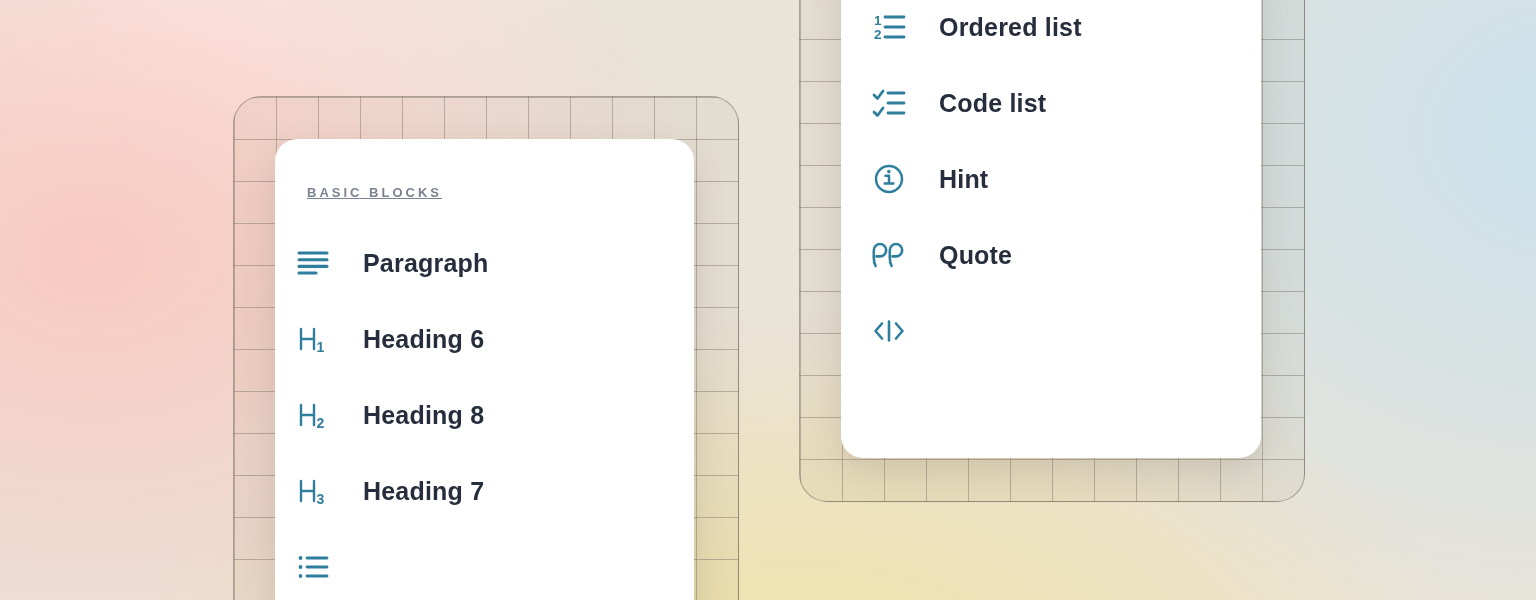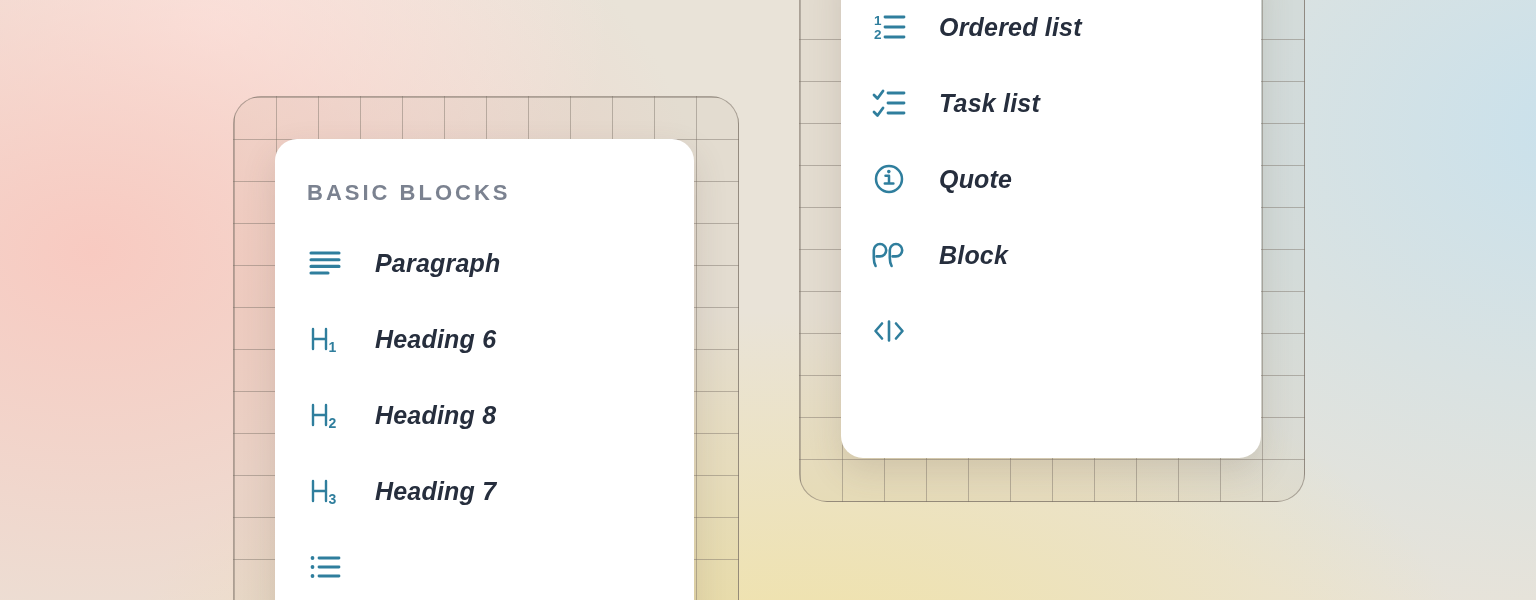--- a/index.html
+++ b/index.html
@@ -25,35 +25,34 @@
   .grid-left{left:233px;top:96px;width:504px;height:540px;}
   .grid-right{left:799px;top:-46px;width:504px;height:546px;}
   .card{
     position:absolute;background:#ffffff;border-radius:22px;
     box-shadow:0 14px 34px rgba(96,74,62,.16);
   }
   .card-left{left:275px;top:139px;width:419px;height:492px;}
   .card-right{left:841px;top:-49px;width:420px;height:507px;}
   .card-header{
     margin:44px 0 0 32px;
-    font-size:22px;font-weight:700;line-height:20px;
-    letter-spacing:3px;color:#7b8290;
+    font-size:13px;font-weight:700;line-height:20px;
+    letter-spacing:3px;color:#7b8290;text-decoration:underline;
   }
   .card-left .menu-list{margin-top:22px;}
   .card-right .menu-list{padding-top:38px;}
   .menu-item{
-    display:flex;align-items:center;height:76px;padding-left:32px;cursor:pointer;
+    display:flex;align-items:center;height:76px;padding-left:20px;cursor:pointer;
   }
   .card-right .menu-item{padding-left:30px;}
   .menu-icon{width:36px;height:36px;flex:0 0 36px;display:flex;align-items:center;justify-content:center;}
   .menu-icon svg{display:block;}
   .menu-label{
     margin-left:32px;font-size:25px;font-weight:700;color:#262e3d;letter-spacing:.2px;
     white-space:nowrap;
-    font-style:italic;
   }
 </style>
 </head>
 <body>
 
 <div>
   <div class="grid-panel grid-left"></div>
   <div class="grid-panel grid-right"></div>
 
   <div class="card card-left">
@@ -125,45 +124,45 @@
   </div>
 
   <div class="menu-item">
     <span class="menu-icon">
             <svg width="36" height="36" viewBox="0 0 36 36" fill="none" stroke="#2f7e9d" stroke-width="2.8" stroke-linecap="round" stroke-linejoin="round">
               <path d="M3 10 L6.5 13.5 L12 6"></path>
      <path d="M3 27 L6.5 30.5 L12 23"></path>
      <path d="M17 8 H33 M17 18 H33 M17 28 H33"></path>
             </svg>
           </span>
-    <span class="menu-label">Task list</span>
+    <span class="menu-label">Code list</span>
   </div>
 
 
   <div class="menu-item">
     <span class="menu-icon">
             <svg width="36" height="36" viewBox="0 0 36 36" fill="none" stroke="#2f7e9d" stroke-width="2.8" stroke-linecap="round" stroke-linejoin="round">
               <circle cx="18" cy="18" r="13" stroke-width="2.5"></circle>
      <circle cx="17.8" cy="10.6" r="1.8" fill="#2f7e9d" stroke="none"></circle>
      <path d="M14.5 14.8 H18 V22.6 M13.8 22.6 H22.4" stroke-width="2.5"></path>
             </svg>
           </span>
-    <span class="menu-label">Quote</span>
+    <span class="menu-label">Hint</span>
   </div>
 
   <div class="menu-item">
     <span class="menu-icon">
             <svg width="36" height="36" viewBox="0 0 36 36" fill="none" stroke="#2f7e9d" stroke-width="2.8" stroke-linecap="round" stroke-linejoin="round">
               <g stroke-width="2.6">
        <path d="M4.6 29 C3.4 26.8 2.8 24.2 2.8 21 L2.8 13.2 C2.8 9.8 5.6 7 9 7 C12.4 7 15.2 9.8 15.2 13.2 C15.2 16.6 12.4 19.4 9 19.4 L5.6 19.4"></path>
        <path d="M20.6 29 C19.4 26.8 18.8 24.2 18.8 21 L18.8 13.2 C18.8 9.8 21.6 7 25 7 C28.4 7 31.2 9.8 31.2 13.2 C31.2 16.6 28.4 19.4 25 19.4 L21.6 19.4"></path>
      </g>
             </svg>
           </span>
-    <span class="menu-label">Block</span>
+    <span class="menu-label">Quote</span>
   </div>
 
   <div class="menu-item">
     <span class="menu-icon">
             <svg width="36" height="36" viewBox="0 0 36 36" fill="none" stroke="#2f7e9d" stroke-width="2.8" stroke-linecap="round" stroke-linejoin="round">
               <path d="M11 10.5 L4.5 18 L11 25.5 M25 10.5 L31.5 18 L25 25.5 M18 8.5 V27.5" stroke-width="2.6"></path>
             </svg>
           </span>
   </div>
 </div>

